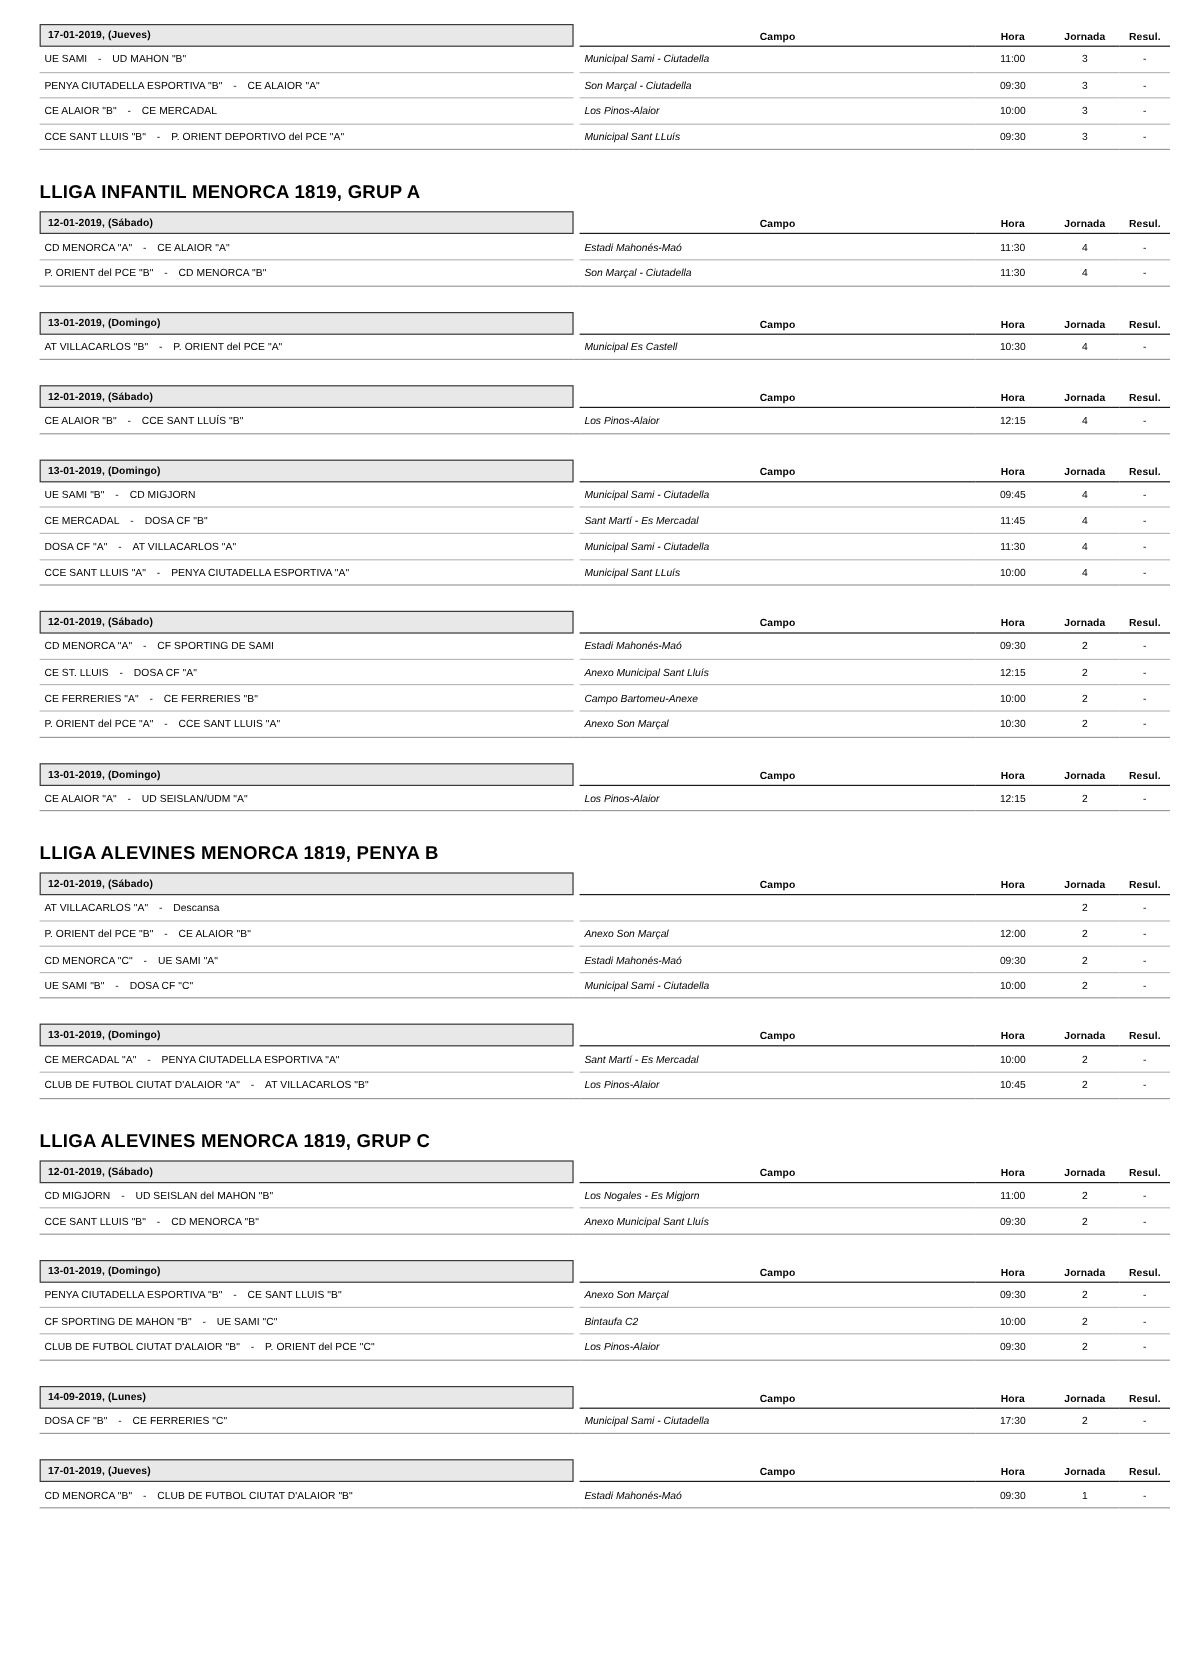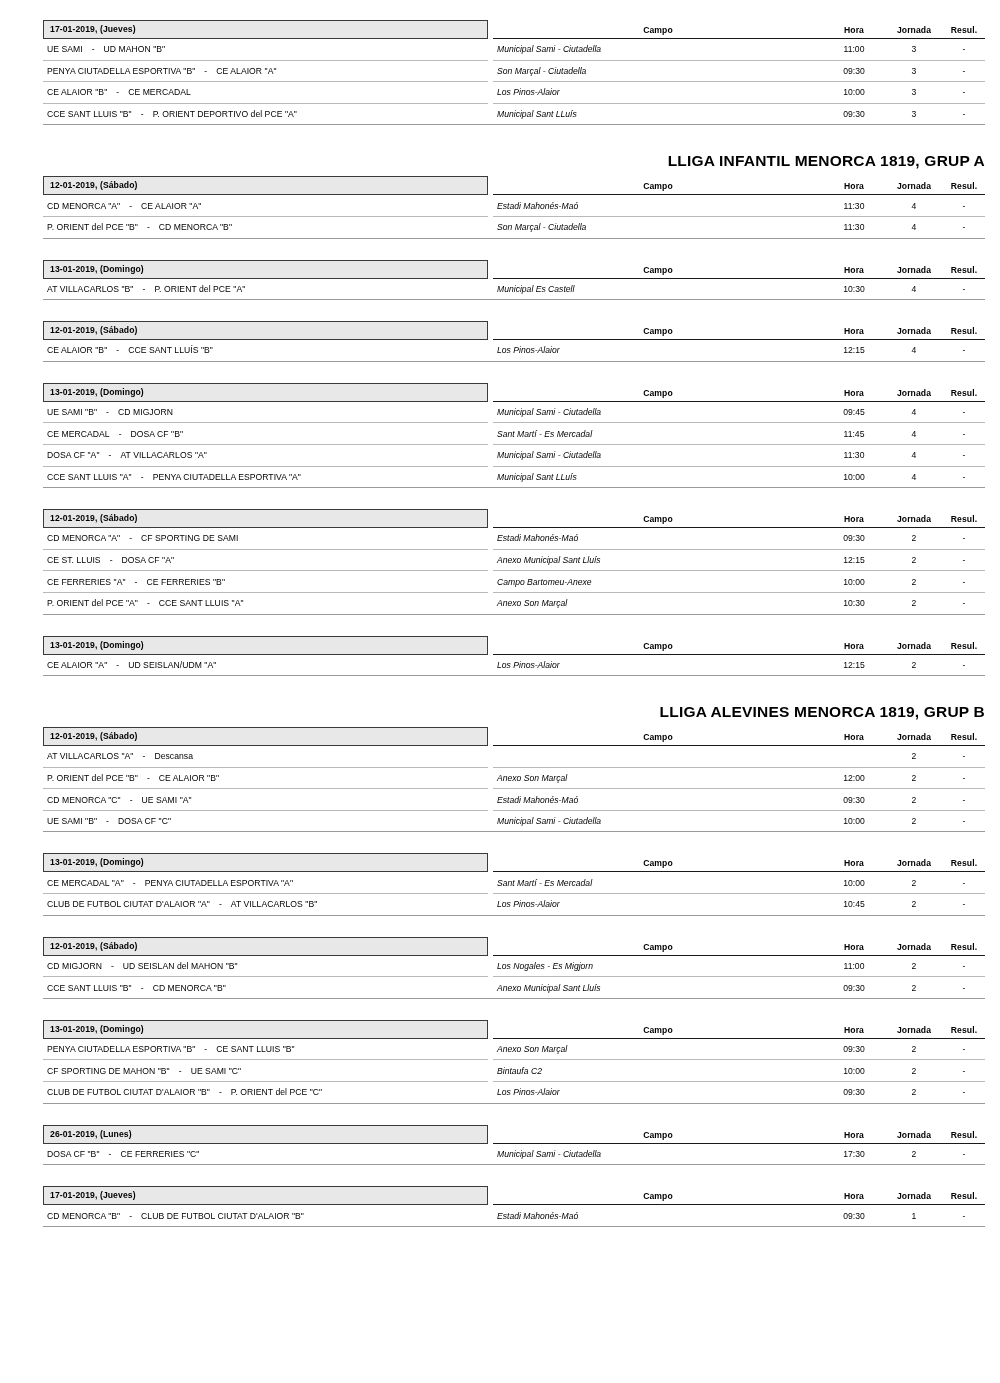--- a/index.html
+++ b/index.html
@@ -16,37 +16,36 @@
   }
   .page {
     position: relative;
     width: 1000px;
     height: 1383px;
     padding: 0;
     box-sizing: border-box;
   }
   .content {
     position: absolute;
-    left: 43px;
+    left: 33px;
     top: 20px;
     width: 942px;
   }
 
   
   .section-title {
     font-size: 15.5px;
     font-weight: bold;
     letter-spacing: 0.2px;
     color: #000;
     margin: 0;
     padding: 0;
     height: 30px;
     line-height: 30px;
     white-space: nowrap;
-    text-align: right;
   }
   .section-block {
     margin-bottom: 0;
   }
 
   
   .day-table {
     width: 942px;
     border-collapse: collapse;
     table-layout: fixed;
@@ -509,21 +508,21 @@
               <td class="cell-gap"></td>
               <td class="cell-campo">Los Pinos-Alaior</td>
               <td class="cell-hora">12:15</td>
               <td class="cell-jorn">2</td>
               <td class="cell-res">-</td>
             </tr>
           </tbody>
         </table>
       </div>
       <div class="section-block">
-        <div class="section-title">LLIGA ALEVINES MENORCA 1819, GRUP B</div>
+        <div class="section-title">LLIGA ALEVINES MENORCA 1819, PENYA B</div>
         <table class="day-table">
           <colgroup>
             <col class="c-match">
             <col class="c-gap">
             <col class="c-campo">
             <col class="c-hora">
             <col class="c-jorn">
             <col class="c-res">
           </colgroup>
           <thead>
@@ -628,20 +627,21 @@
               <td class="cell-gap"></td>
               <td class="cell-campo">Los Pinos-Alaior</td>
               <td class="cell-hora">10:45</td>
               <td class="cell-jorn">2</td>
               <td class="cell-res">-</td>
             </tr>
           </tbody>
         </table>
       </div>
       <div class="section-block">
+        <div class="section-title">LLIGA ALEVINES MENORCA 1819, GRUP C</div>
         <table class="day-table">
           <colgroup>
             <col class="c-match">
             <col class="c-gap">
             <col class="c-campo">
             <col class="c-hora">
             <col class="c-jorn">
             <col class="c-res">
           </colgroup>
           <thead>
@@ -748,21 +748,21 @@
             <col class="c-match">
             <col class="c-gap">
             <col class="c-campo">
             <col class="c-hora">
             <col class="c-jorn">
             <col class="c-res">
           </colgroup>
           <thead>
             <tr class="head-row">
               <td>
-                <span class="date-box">26-01-2019,  (Lunes)</span>
+                <span class="date-box">14-09-2019,  (Lunes)</span>
               </td>
               <td>
                 <span class="col-head blank"></span>
               </td>
               <td>
                 <span class="col-head">Campo</span>
               </td>
               <td>
                 <span class="col-head">Hora</span>
               </td>

